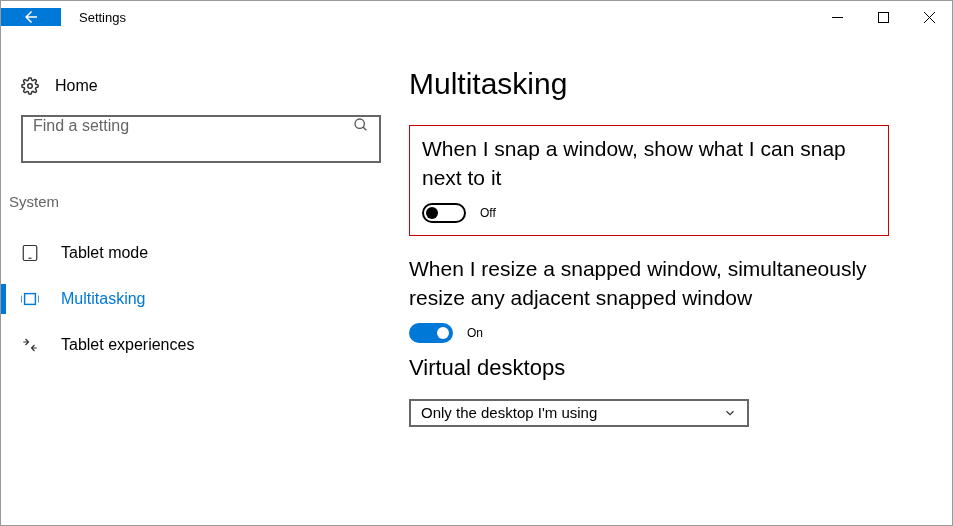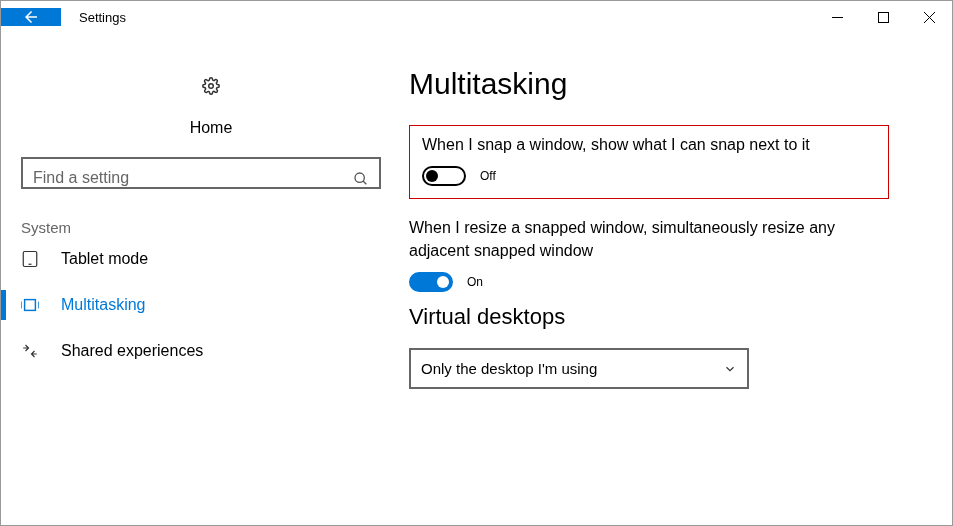--- a/index.html
+++ b/index.html
@@ -13,57 +13,57 @@
   .win-controls { display: flex; }
   .win-btn { width: 46px; display: flex; align-items: center; justify-content: center; cursor: pointer; }
   .win-btn svg { stroke: #000; fill: none; }
 
   
   .main { display: flex; height: calc(100% - 32px); }
   .sidebar { width: 400px; padding-top: 40px; }
   .content { flex: 1; padding-top: 34px; padding-left: 8px; padding-right: 40px; }
 
   
-  .home-row { display: flex; align-items: center; gap: 24px; padding: 4px 0 0 20px; margin-bottom: 20px; cursor: pointer; flex-direction: column; }
+  .home-row { display: flex; align-items: center; gap: 16px; padding: 4px 0 0 20px; margin-bottom: 20px; cursor: pointer; }
   .home-row .icon { width: 18px; height: 18px; }
   .home-row .label { font-size: 16px; }
 
-  .search-box { margin: 0 20px 30px 20px; height: 32px; border: 2px solid #666; display: flex; align-items: flex-end; padding: 0 10px; }
+  .search-box { margin: 0 20px 30px 20px; height: 48px; border: 2px solid #666; display: flex; align-items: flex-start; padding: 0 10px; }
   .search-box input { flex: 1; border: none; outline: none; font-size: 16px; color: #666; background: transparent; }
   .search-box input::placeholder { color: #666; }
   .search-box .sicon { width: 16px; height: 16px; }
 
-  .section-label { font-size: 15px; color: #666; padding-left: 20px; }
+  .section-label { font-size: 15px; color: #666; padding-left: 8px; margin-bottom: 20px; }
 
   .nav-item { display: flex; align-items: center; gap: 22px; padding: 14px 0 14px 20px; cursor: pointer; }
   .nav-item .nicon { width: 18px; height: 18px; display: flex; align-items: center; justify-content: center; }
   .nav-item .nlabel { font-size: 16px; color: #000; }
   .nav-item.active { position: relative; }
   .nav-item.active::before { content: ""; position: absolute; left: 0; top: 8px; bottom: 8px; width: 5px; background: #0078d7; }
   .nav-item.active .nlabel { color: #0078d7; }
 
   
   .page-title { font-size: 30px; font-weight: 350; margin-bottom: 24px; }
 
   .highlight-box { border: 1px solid #c00; padding: 8px 12px 12px 12px; margin-bottom: 18px; width: 480px; }
-  .setting-label { font-size: 16px; color: #000; line-height: 1.4; margin-bottom: 10px; }
+  .setting-label { font-size: 21px; color: #000; line-height: 1.4; margin-bottom: 10px; }
 
   .toggle-row { display: flex; align-items: center; gap: 14px; }
   .toggle { width: 44px; height: 20px; border-radius: 10px; position: relative; cursor: pointer; }
   .toggle.off { background: #fff; border: 2px solid #000; }
   .toggle.off .knob { position: absolute; left: 2px; top: 2px; width: 12px; height: 12px; border-radius: 50%; background: #000; }
   .toggle.on { background: #0078d7; border: 2px solid #0078d7; }
   .toggle.on .knob { position: absolute; right: 2px; top: 2px; width: 12px; height: 12px; border-radius: 50%; background: #fff; }
   .toggle-state { font-size: 12px; }
 
   .setting-block { margin-bottom: 12px; width: 480px; }
 
   .subheading { font-size: 22px; font-weight: 400; margin-top: 4px; margin-bottom: 18px; }
 
-  .dropdown { width: 340px; height: 41px; border: 2px solid #666; display: flex; align-items: center; justify-content: space-between; padding: 0 10px; cursor: pointer; }
+  .dropdown { width: 340px; height: 28px; border: 2px solid #666; display: flex; align-items: center; justify-content: space-between; padding: 0 10px; cursor: pointer; }
   .dropdown .dlabel { font-size: 15px; }
   .dropdown .chev { width: 14px; height: 14px; }
 </style>
 </head>
 <body>
 
 <div class="titlebar">
   <div class="back-btn">
     <svg width="18" height="18" viewBox="0 0 24 24">
         <path d="M20 11H7.8l5.6-5.6L12 4l-8 8 8 8 1.4-1.4L7.8 13H20z"></path>
@@ -136,21 +136,21 @@
       <span class="nlabel">Multitasking</span>
     </div>
 
 
     <div class="nav-item">
       <span class="nicon">
         <svg width="18" height="18" viewBox="0 0 24 24" fill="none" stroke="#333" stroke-width="1.6">
             <path d="M6 4l4 4-4 4 M10 8H3 M18 20l-4-4 4-4 M14 16h7"></path>
           </svg>
       </span>
-      <span class="nlabel">Shared experiences</span>
+      <span class="nlabel">Tablet experiences</span>
     </div>
   </div>
 
   <div class="content">
     <div class="page-title">Multitasking</div>
 
     <div class="highlight-box">
       <div class="setting-label">When I snap a window, show what I can snap next to it</div>
       <div class="toggle-row">
         <div class="toggle off">

